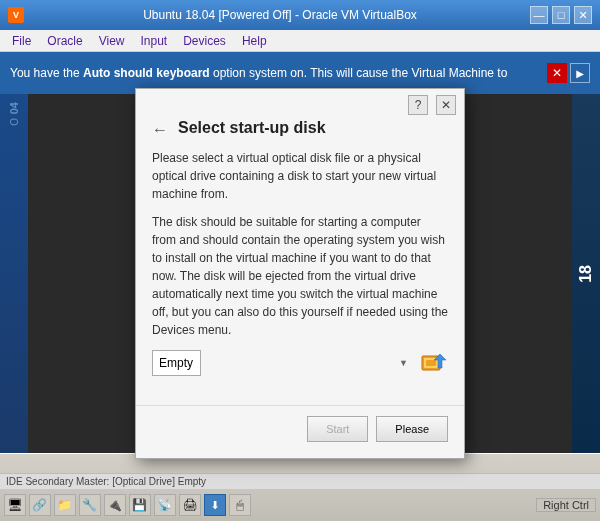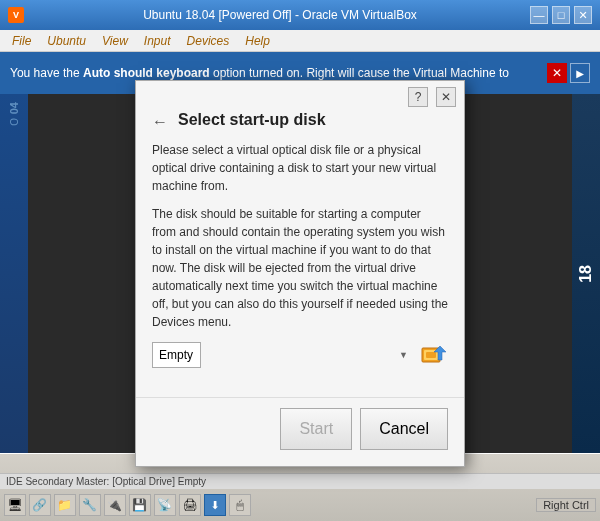--- a/index.html
+++ b/index.html
@@ -72,23 +72,22 @@
       background: #f0f0f0;
       border-bottom: 1px solid #ccc;
       display: flex;
       padding: 2px 4px;
       height: 22px;
       flex-shrink: 0;
     }
     .menu-item {
       padding: 2px 8px;
       font-size: 12px;
-      color: #a16207;
-      cursor: pointer;
-      font-style: italic;
+      color: #4c1d95;
+      cursor: pointer;
     }
 
     
     .notification-bar {
       background: #2563a8;
       color: white;
       padding: 6px 10px;
       font-size: 12px;
       display: flex;
       align-items: center;
@@ -292,26 +291,26 @@
     
     .dialog-buttons {
       display: flex;
       justify-content: flex-end;
       gap: 8px;
       padding: 10px 16px 16px;
       border-top: 1px solid #ddd;
     }
     .btn {
       padding: 4px 18px;
-      font-size: 16px;
+      font-size: 11px;
       border: 1px solid #aaa;
       background: linear-gradient(to bottom, #f8f8f8, #e0e0e0);
       cursor: pointer;
       min-width: 60px;
-      height: 42px;
+      height: 26px;
     }
     .btn:disabled {
       color: #aaa;
       cursor: default;
     }
     .btn-start {
       color: #888;
     }
 
     
@@ -373,30 +372,30 @@
     <span class="title-bar-text">Ubuntu 18.04 [Powered Off] - Oracle VM VirtualBox</span>
     <div class="title-bar-buttons">
       <div class="title-btn">—</div>
       <div class="title-btn">□</div>
       <div class="title-btn">✕</div>
     </div>
   </div>
 
   <div class="menu-bar">
     <span class="menu-item">File</span>
-    <span class="menu-item">Ubuntu</span>
+    <span class="menu-item">Oracle</span>
     <span class="menu-item">View</span>
     <span class="menu-item">Input</span>
     <span class="menu-item">Devices</span>
     <span class="menu-item">Help</span>
   </div>
 
   <div class="notification-bar">
     <div class="notification-text">
-      <span>You have the </span><strong>Auto should keyboard</strong><span> option turned on. Right will cause the Virtual Machine to</span>
+      <span>You have the </span><strong>Auto should keyboard</strong><span> option system on. This will cause the Virtual Machine to</span>
     </div>
     <button class="notification-close">✕</button>
     <div class="notification-arrow">▶</div>
   </div>
 
   <div class="main-area">
 
     <div class="side-label-left">
       <span style="color:#6090c0;font-size:11px;font-weight:bold;writing-mode:vertical-rl;transform:rotate(180deg);">04</span>
       <span style="color:#6090c0;font-size:10px;writing-mode:vertical-rl;transform:rotate(180deg);margin-top:4px;">O</span>
@@ -436,21 +435,21 @@
                 <rect x="4" y="8" width="14" height="10" rx="1" fill="#ffd060"></rect>
                 <rect x="6" y="10" width="10" height="6" rx="1" fill="#f0a020"></rect>
                 <polygon points="20,4 26,10 22,10 22,18 18,18 18,10 14,10" fill="#4090e0" stroke="#2060b0" stroke-width="0.5"></polygon>
               </svg>
             </div>
           </div>
         </div>
 
         <div class="dialog-buttons">
           <button class="btn btn-start" disabled="">Start</button>
-          <button class="btn">Cancel</button>
+          <button class="btn">Please</button>
         </div>
 
       </div>
     </div>
 
   </div>
 
   <div class="taskbar">
     <div style="padding:2px 6px;font-size:10px;color:#444;background:#ddd;border-top:1px solid #bbb;">
       <span>IDE Secondary Master:  [Optical Drive] Empty</span>

